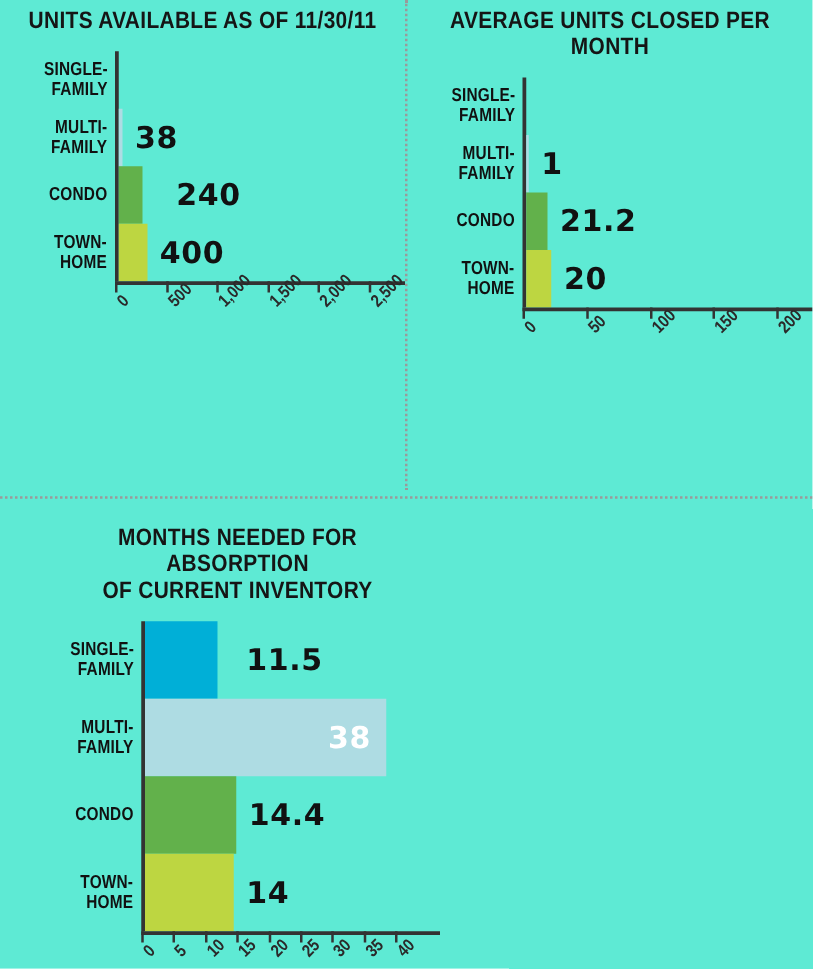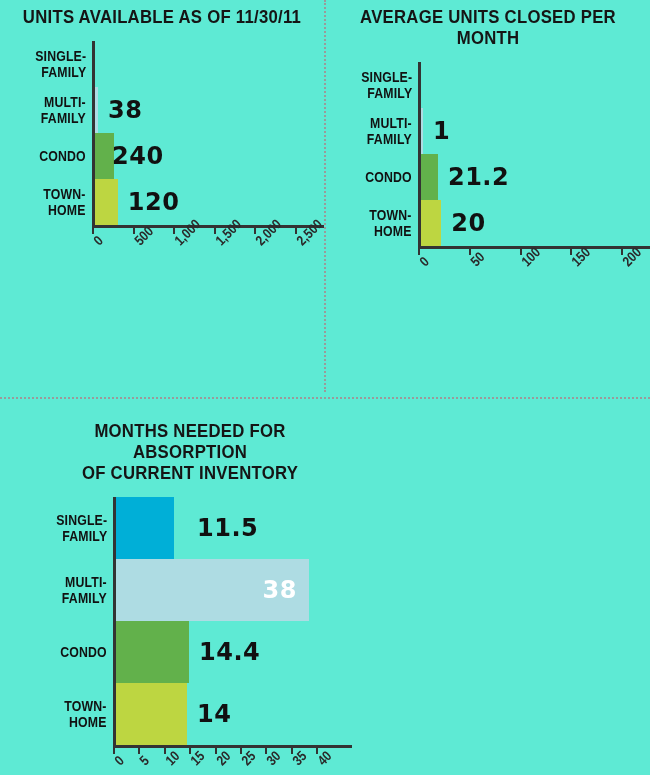--- a/index.html
+++ b/index.html
@@ -176,27 +176,27 @@
           </div>
           <div class="row">
             <div class="row-label">MULTI-
 FAMILY</div>
             <div class="bar" style="width: 3.0856px; background: rgb(174, 220, 227);"></div>
             <div class="bar-value-out" style="left: 13.0856px;">38</div>
           </div>
           <div class="row">
             <div class="row-label">CONDO</div>
             <div class="bar" style="width: 19.488px; background: rgb(98, 177, 75);"></div>
-            <div class="bar-value-out" style="left: 17px;">240</div>
+            <div class="bar-value-out" style="left: 46px;">240</div>
           </div>
           <div class="row">
             <div class="row-label">TOWN-
 HOME</div>
             <div class="bar" style="width: 22.736px; background: rgb(189, 214, 65);"></div>
-            <div class="bar-value-out" style="left: 32.736px;">120</div>
+            <div class="bar-value-out" style="left: 32.736px;">400</div>
           </div>
         </div>
       <div class="axis">
           <div class="tick" style="left: 0px;"></div>
           <div class="tick-label" style="left: -2px;">0</div>
           <div class="tick" style="left: 40.6px;"></div>
           <div class="tick-label" style="left: 38.6px;">500</div>
           <div class="tick" style="left: 81.2px;"></div>
           <div class="tick-label" style="left: 79.2px;">1,000</div>
           <div class="tick" style="left: 121.8px;"></div>

